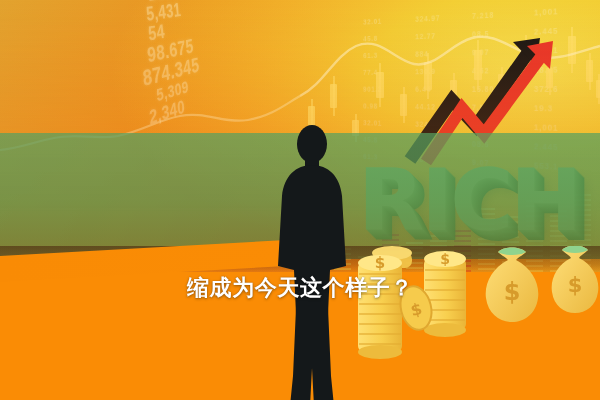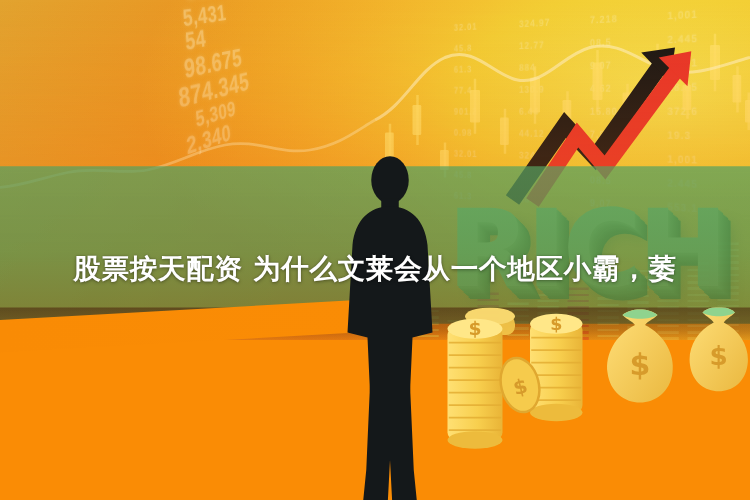--- a/index.html
+++ b/index.html
@@ -364,16 +364,17 @@
       <path d="M222,4 C228,-2 242,-2 248,4 C244,8 241,9 239,12
                C253,19 260,33 258,46 C256,60 246,67 235,67
                C224,67 214,60 212,46 C210,33 217,19 231,12
                C229,9 226,8 222,4 Z" fill="url(#gBag)"></path>
       <path d="M222,4 C228,-2 242,-2 248,4 C242,8 228,8 222,4 Z" fill="#8fd38e"></path>
       <text x="235" y="46" text-anchor="middle" font-family="DejaVu Sans, sans-serif" font-size="21" font-weight="700" fill="#d79b2b">$</text>
     </g>
   </svg>
 
   <div class="title">
-    <span>股票按天配资 为什么文莱会从一个地区小霸，萎</span><br>
+    <br>
+    <span>缩成为今天这个样子？</span>
   </div>
 
 </div>
 
 </body></html>

